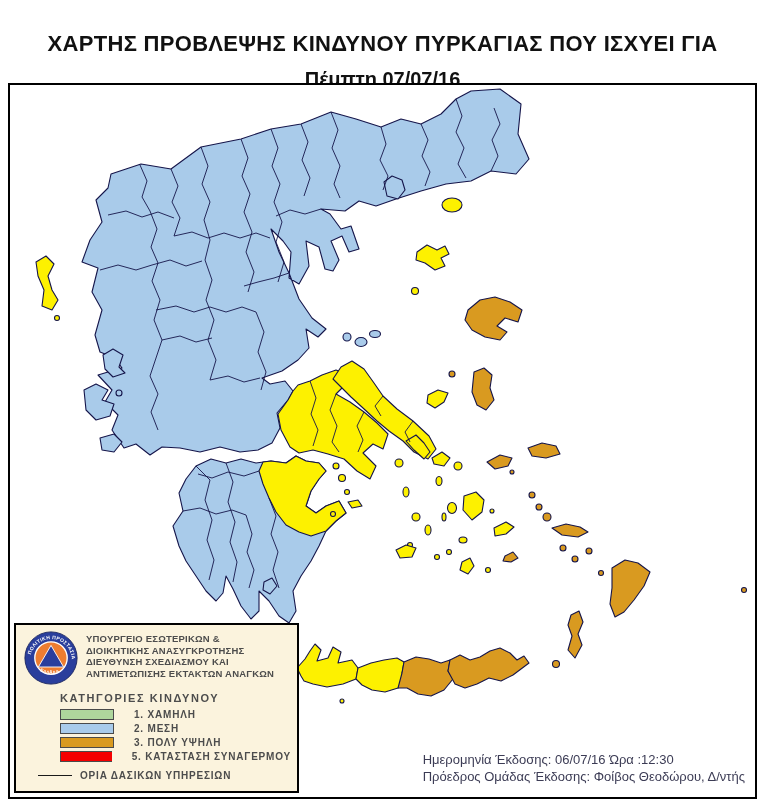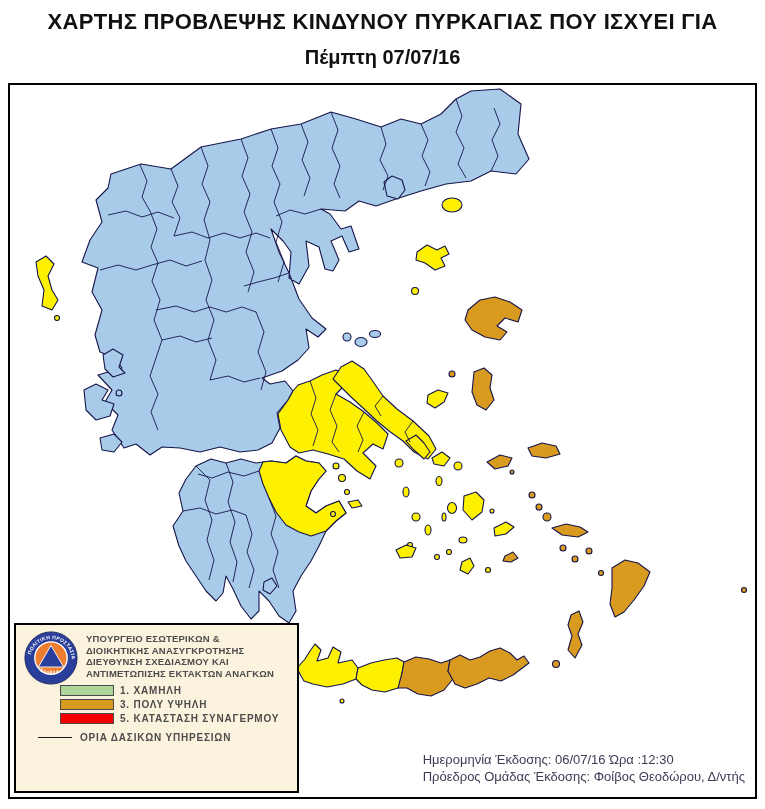--- a/index.html
+++ b/index.html
@@ -1,29 +1,29 @@
 <!DOCTYPE html>
 <html><head>
 <meta charset="utf-8">
 <style>
   html,body{margin:0;padding:0;background:#ffffff;}
   body{width:765px;height:809px;position:relative;font-family:"Liberation Sans",sans-serif;overflow:hidden;}
-  .title{position:absolute;top:9px;left:0;width:100%;text-align:center;color:#111;}
+  .title{position:absolute;top:31px;left:0;width:100%;text-align:center;color:#111;}
   .title .l1{font-size:22px;font-weight:bold;letter-spacing:0.3px;}
   .title .l2{font-size:20px;font-weight:bold;margin-top:11px;}
   .map-frame{position:absolute;left:8px;top:83px;width:745px;height:712px;border:2px solid #000;background:#fff;}
   .map-svg{position:absolute;left:0;top:0;width:745px;height:712px;}
   .map-svg path,.map-svg circle,.map-svg ellipse{stroke-width:1.1;stroke-linejoin:round;}
   .map-svg g[data-name="prefecture-borders"] path{stroke-width:0.9;fill:none;}
   .legend{position:absolute;left:4px;top:538px;width:281px;height:166px;border:2px solid #000;background:#FBF3DD;box-sizing:content-box;}
   .legend-inner{padding:6px 6px 0 8px;}
   .lg-head{display:flex;gap:8px;align-items:flex-start;}
   .agency{font-size:9.5px;font-weight:bold;line-height:11.5px;color:#4c4c4c;letter-spacing:0.2px;padding-top:2px;}
   .cat-title{margin:7px 0 5px 36px;font-size:11px;font-weight:bold;letter-spacing:1.6px;color:#4c4c4c;}
-  .lg-row{display:flex;align-items:center;gap:6px;margin:0 0 3px 36px;height:11px;}
+  .lg-row{display:flex;align-items:center;gap:20px;margin:0 0 3px 36px;height:11px;}
   .lg-row svg{display:block;}
   .lg-label{font-size:10px;font-weight:bold;letter-spacing:0.8px;color:#4c4c4c;white-space:nowrap;}
   .bound-row{display:flex;align-items:center;gap:8px;margin:8px 0 0 14px;}
   .bound-line{display:inline-block;width:34px;height:0;border-top:1.6px solid #1a1a1a;}
   .issue{position:absolute;right:10px;bottom:12px;text-align:left;font-size:13px;line-height:17px;color:#3C3C55;}
   .swatch{stroke:#4a4a4a;stroke-width:1;}
 </style>
 </head>
 <body>
 
@@ -172,25 +172,32 @@
             <textPath href="#ringBottom" startOffset="22%" data-name="logo-ring-bottom-text">ΕΛΛΑΔΑ</textPath>
           </text>
         </svg>
         <div class="agency" data-name="agency-text">
           <div data-name="agency-line">ΥΠΟΥΡΓΕΙΟ ΕΣΩΤΕΡΙΚΩΝ &amp;</div>
           <div data-name="agency-line">ΔΙΟΙΚΗΤΙΚΗΣ ΑΝΑΣΥΓΚΡΟΤΗΣΗΣ</div>
           <div data-name="agency-line">ΔΙΕΥΘΥΝΣΗ ΣΧΕΔΙΑΣΜΟΥ ΚΑΙ</div>
           <div data-name="agency-line">ΑΝΤΙΜΕΤΩΠΙΣΗΣ ΕΚΤΑΚΤΩΝ ΑΝΑΓΚΩΝ</div>
         </div>
       </div>
+      <div class="cat-title" data-name="legend-categories-title">ΚΑΤΗΓΟΡΙΕΣ ΚΙΝΔΥΝΟΥ</div>
       <div class="lg-row" data-name="legend-item-low">
         <svg width="54" height="11">
             <rect class="swatch" data-name="swatch-low" x="0.5" y="0.5" width="53" height="10" fill="#AED69C"></rect>
           </svg>
         <span class="lg-label" data-name="legend-item-label">1. ΧΑΜΗΛΗ</span>
+      </div>
+      <div class="lg-row" data-name="legend-item-medium">
+        <svg width="54" height="11">
+            <rect class="swatch" data-name="swatch-medium" x="0.5" y="0.5" width="53" height="10" fill="#A9CBEA"></rect>
+          </svg>
+        <span class="lg-label" data-name="legend-item-label">2. ΜΕΣΗ</span>
       </div>
       <div class="lg-row" data-name="legend-item-very-high">
         <svg width="54" height="11">
             <rect class="swatch" data-name="swatch-very-high" x="0.5" y="0.5" width="53" height="10" fill="#D99A20"></rect>
           </svg>
         <span class="lg-label" data-name="legend-item-label">3. ΠΟΛΥ ΥΨΗΛΗ</span>
       </div>
       <div class="lg-row" data-name="legend-item-alarm">
         <svg width="54" height="11">
             <rect class="swatch" data-name="swatch-alarm" x="0.5" y="0.5" width="53" height="10" fill="#F40000"></rect>

